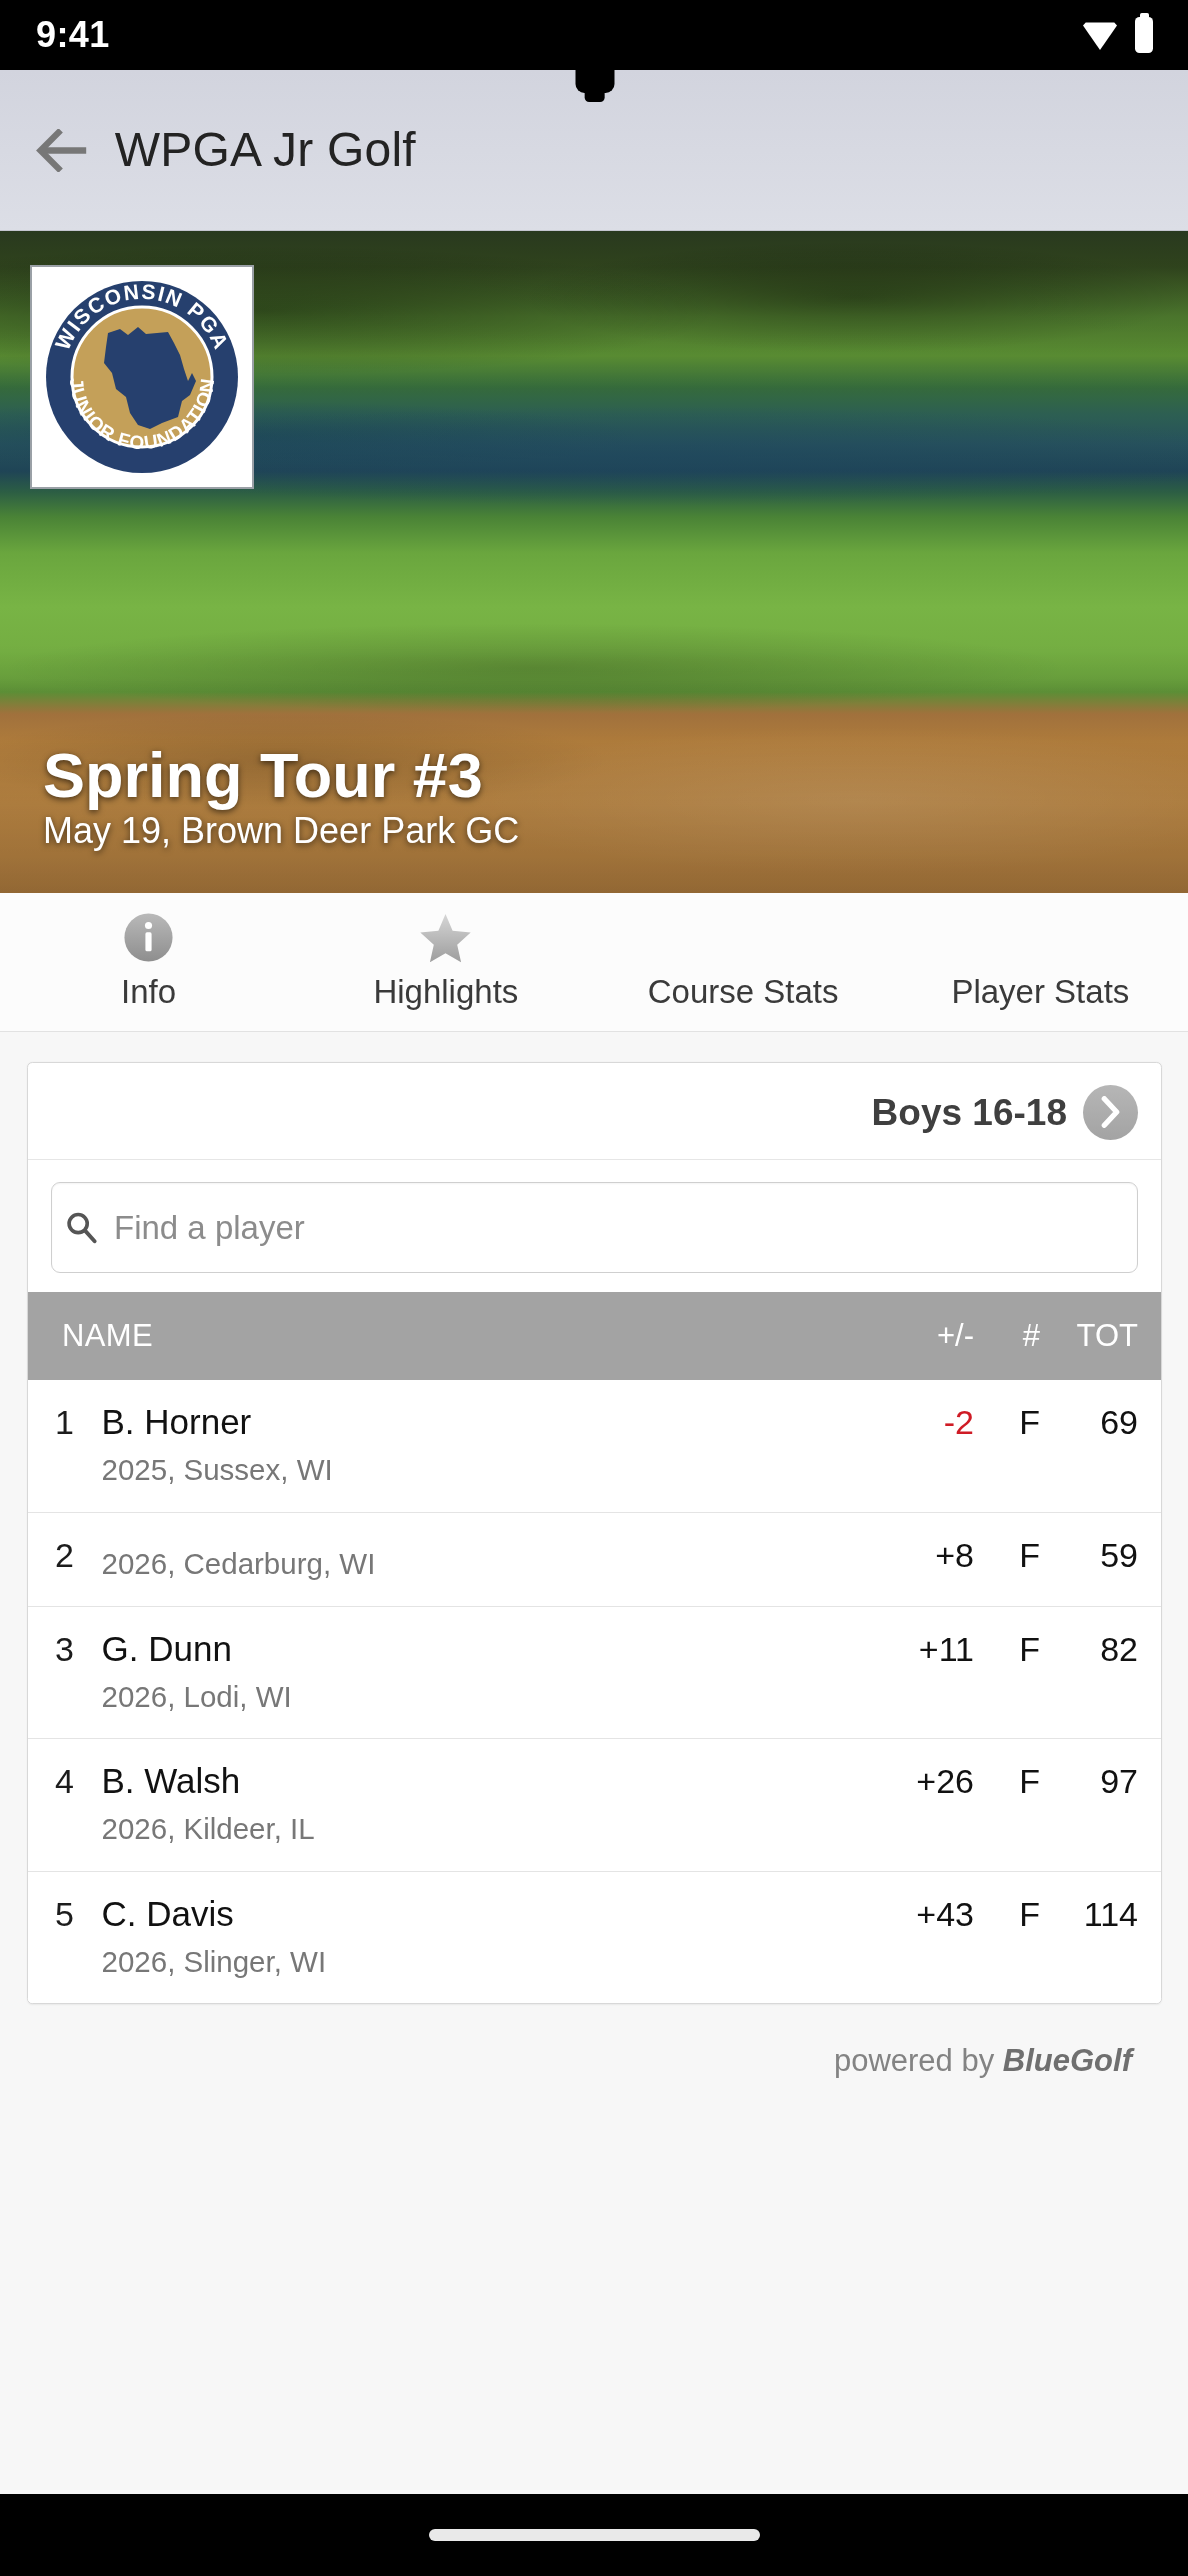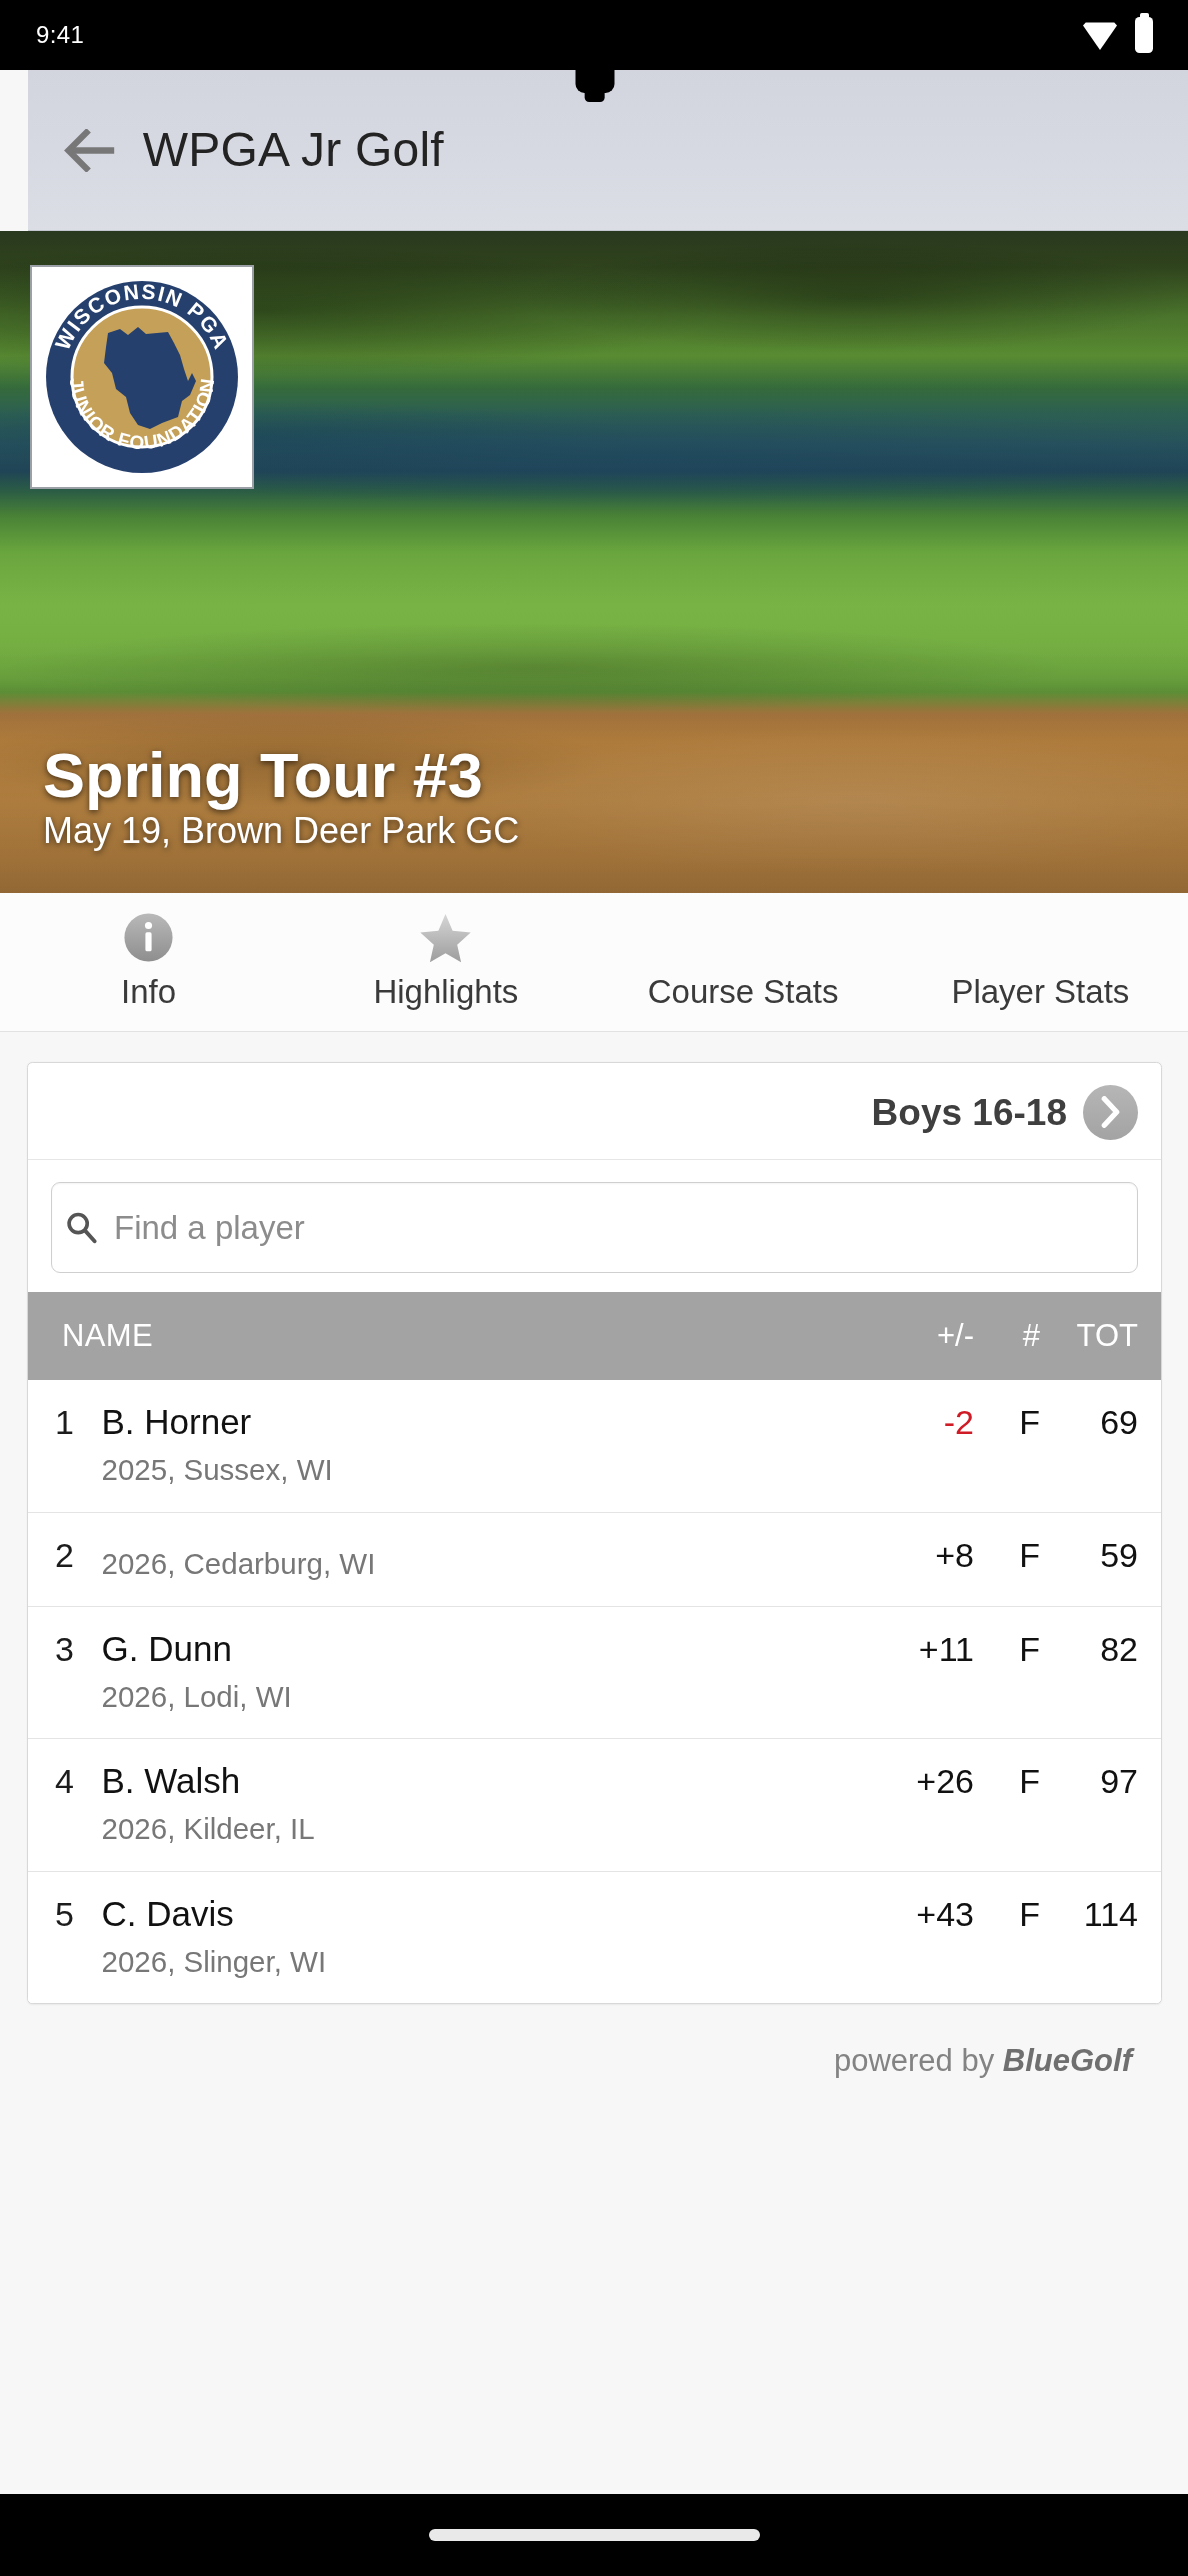--- a/index.html
+++ b/index.html
@@ -10,21 +10,21 @@
     overflow:hidden;
   }
   .phone { position:relative; width:1189px; height:2576px; background:#f7f7f7; }
 
   
   .statusbar {
     position:relative; height:70px; background:#000; color:#fff;
     display:flex; align-items:center; justify-content:space-between;
     padding:0 36px;
   }
-  .status-time { font-size:24px; font-weight:400; letter-spacing:0.4px; line-height:1; }
+  .status-time { font-size:36px; font-weight:700; letter-spacing:0.4px; line-height:1; }
   .status-right { display:flex; align-items:center; gap:18px; }
   .wifi-glyph {
     width:34px; height:30px; background:#fff;
     clip-path:polygon(50% 100%, 0% 18%, 8% 8%, 92% 8%, 100% 18%);
   }
   .batt-glyph {
     width:18px; height:36px; background:#fff; border-radius:4.5px; position:relative;
   }
   .batt-glyph::after{
     content:""; position:absolute; top:-4.5px; left:4.5px; width:9px; height:4.5px;
@@ -39,21 +39,20 @@
     content:""; position:absolute; left:50%; transform:translateX(-50%);
     top:23px; width:19.7px; height:9px; background:#000;
     border-radius:0 0 4.5px 4.5px;
   }
 
   
   .appbar {
     height:161px; background:linear-gradient(#d2d4de,#dcdee6);
     display:flex; align-items:center; padding:0 29px;
     border-bottom:0.9px solid #c3c5cf;
-    margin-left:28px;
   }
   .back-btn {
     width:66px; height:66px; display:flex; align-items:center; justify-content:center;
     flex:0 0 auto;
   }
   .back-btn svg { display:block; }
   .app-title {
     font-size:48px; color:#232323; font-weight:400; margin-left:19.7px;
     line-height:1; letter-spacing:0.2px;
   }

